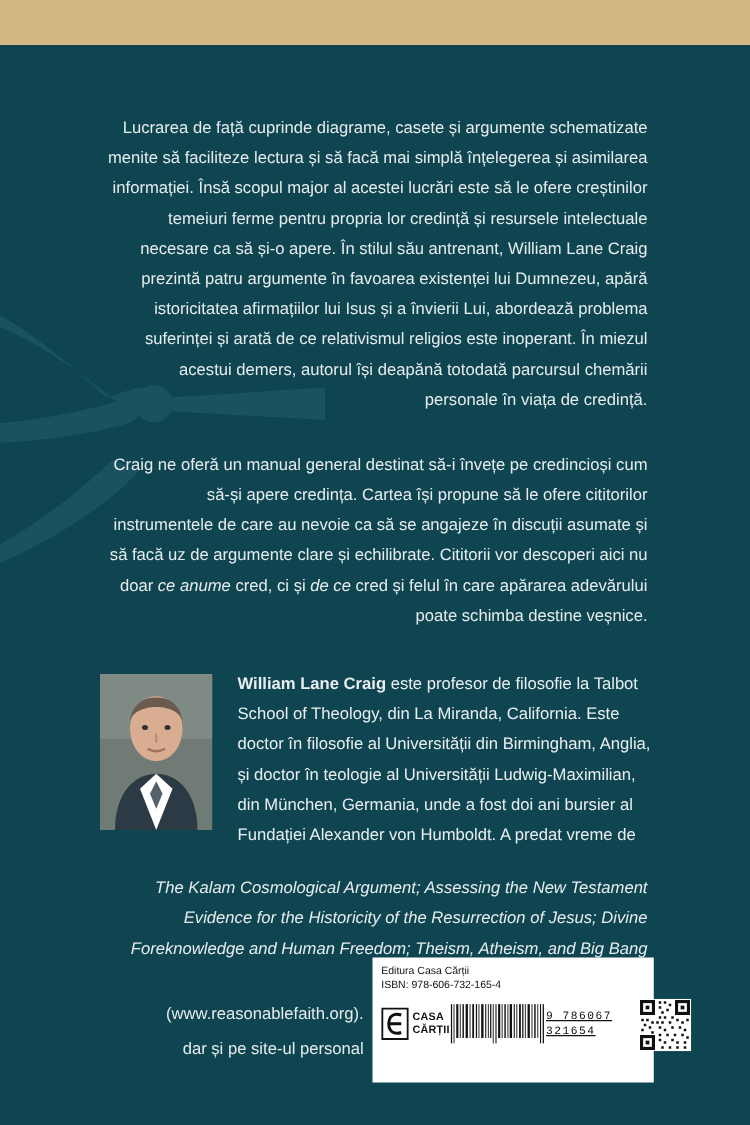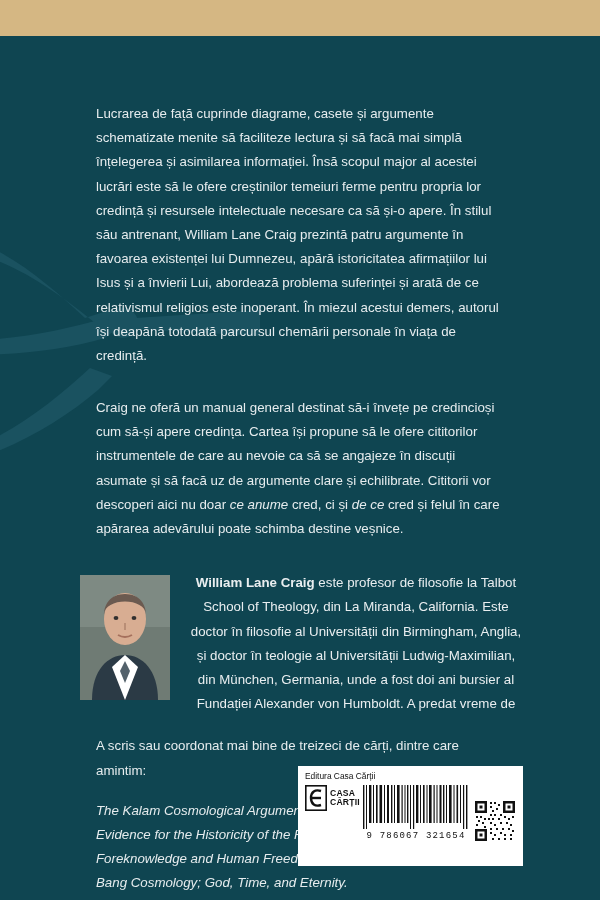--- a/index.html
+++ b/index.html
@@ -40,33 +40,32 @@
     pointer-events: none;
   }
   .content {
     position: absolute;
     left: 80px;
     top: 86px;
     width: 442px;
     color: #e9eef0;
   }
   p {
-    margin: 16px;
+    margin: 4px;
     font-size: 13.3px;
     line-height: 1.82;
     color: #e6ecee;
-    text-align: left;
+    text-align: right;
   }
   .para-1 { margin-bottom: 28px; }
   .para-2 { margin-bottom: 30px; }
   
   .bio {
     position: relative;
     min-height: 130px;
-    text-align: center;
   }
   .portrait {
     position: absolute;
     left: 0;
     top: 4px;
     width: 90px;
     height: 125px;
     overflow: hidden;
     background: #2e4a52;
   }
@@ -103,21 +102,21 @@
     background: #ffffff;
     color: #111;
     box-sizing: border-box;
     padding: 5px 7px 20px 7px;
     font-size: 8.4px;
     line-height: 1.35;
   }
   .pub-card .pub-line { color: #111; font-size: 8.4px; }
   .pub-body {
     display: flex;
-    align-items: flex-start;
+    align-items: center;
     margin-top: 3px;
   }
   .logo-box {
     width: 58px;
     display: flex;
     align-items: center;
     gap: 3px;
   }
   .logo-mark {
     width: 22px;
@@ -143,21 +142,21 @@
     letter-spacing: 1.2px;
     margin-top: 1px;
   }
   .qr { width: 42px; height: 42px; }
   .pub-site {
     text-align: center;
     font-size: 7.6px;
     margin-top: 1px;
     color: #111;
   }
-  .bc-col { display: flex; flex-direction: column; align-items: center; }
+  .bc-col { display: flex; align-items: center; text-decoration: underline; }
 </style>
 </head>
 <body>
 
 <div class="page">
 
   <div class="top-band"></div>
 
   <div class="watermark">
     <svg width="300" height="300" viewBox="0 0 300 300" xmlns="http://www.w3.org/2000/svg">
@@ -191,32 +190,32 @@
           <path d="M12 125 C12 95 28 80 45 80 C62 80 78 95 78 125 Z" fill="#2b3a45"></path>
           <path d="M45 80 L32 92 L45 125 L58 92 Z" fill="#ffffff"></path>
           <path d="M45 86 L40 96 L45 108 L50 96 Z" fill="#53616b"></path>
         </svg>
       </div>
       <div class="bio-text"><span class="bio-name">William Lane Craig</span><span> este profesor de filosofie la Talbot School of Theology, din La Miranda, California. Este doctor în filosofie al Universității din Birmingham, Anglia, și doctor în teologie al Universității Ludwig-Maximilian, din München, Germania, unde a fost doi ani bursier al Fundației Alexander von Humboldt. A predat vreme de</span></div>
     </div>
 
 
     <div class="books">
-      <p>A scris sau coordonat mai bine de treizeci de cărți, dintre care amintim:</p>
       <p class="titles">The Kalam Cosmological Argument; Assessing the New Testament Evidence for the Historicity of the Resurrection of Jesus; Divine Foreknowledge and Human Freedom; Theism, Atheism, and Big Bang Cosmology; God, Time, and Eternity.</p>
       <div class="tail-lines">
         <p>(www.reasonablefaith.org).</p>
         <p>dar și pe site-ul personal</p>
       </div>
     </div>
 
   </div>
 
   <div class="pub-card">
     <div class="pub-line">Editura Casa Cărții</div>
+    <div class="pub-line">ISBN: 978-606-732-165-4</div>
     <div class="pub-body">
       <div class="logo-box">
         <span class="logo-mark">
           <svg width="22" height="26" viewBox="0 0 22 26" xmlns="http://www.w3.org/2000/svg">
             <rect x="0.8" y="0.8" width="20.4" height="24.4" fill="none" stroke="#111" stroke-width="1.6"></rect>
             <path d="M16 6 C10 4 6 7 6 13 C6 19 10 22 16 20" fill="none" stroke="#111" stroke-width="2.4"></path>
             <path d="M6 13 L16 13" fill="none" stroke="#111" stroke-width="2.4"></path>
           </svg>
         </span>
         <span class="logo-text">

